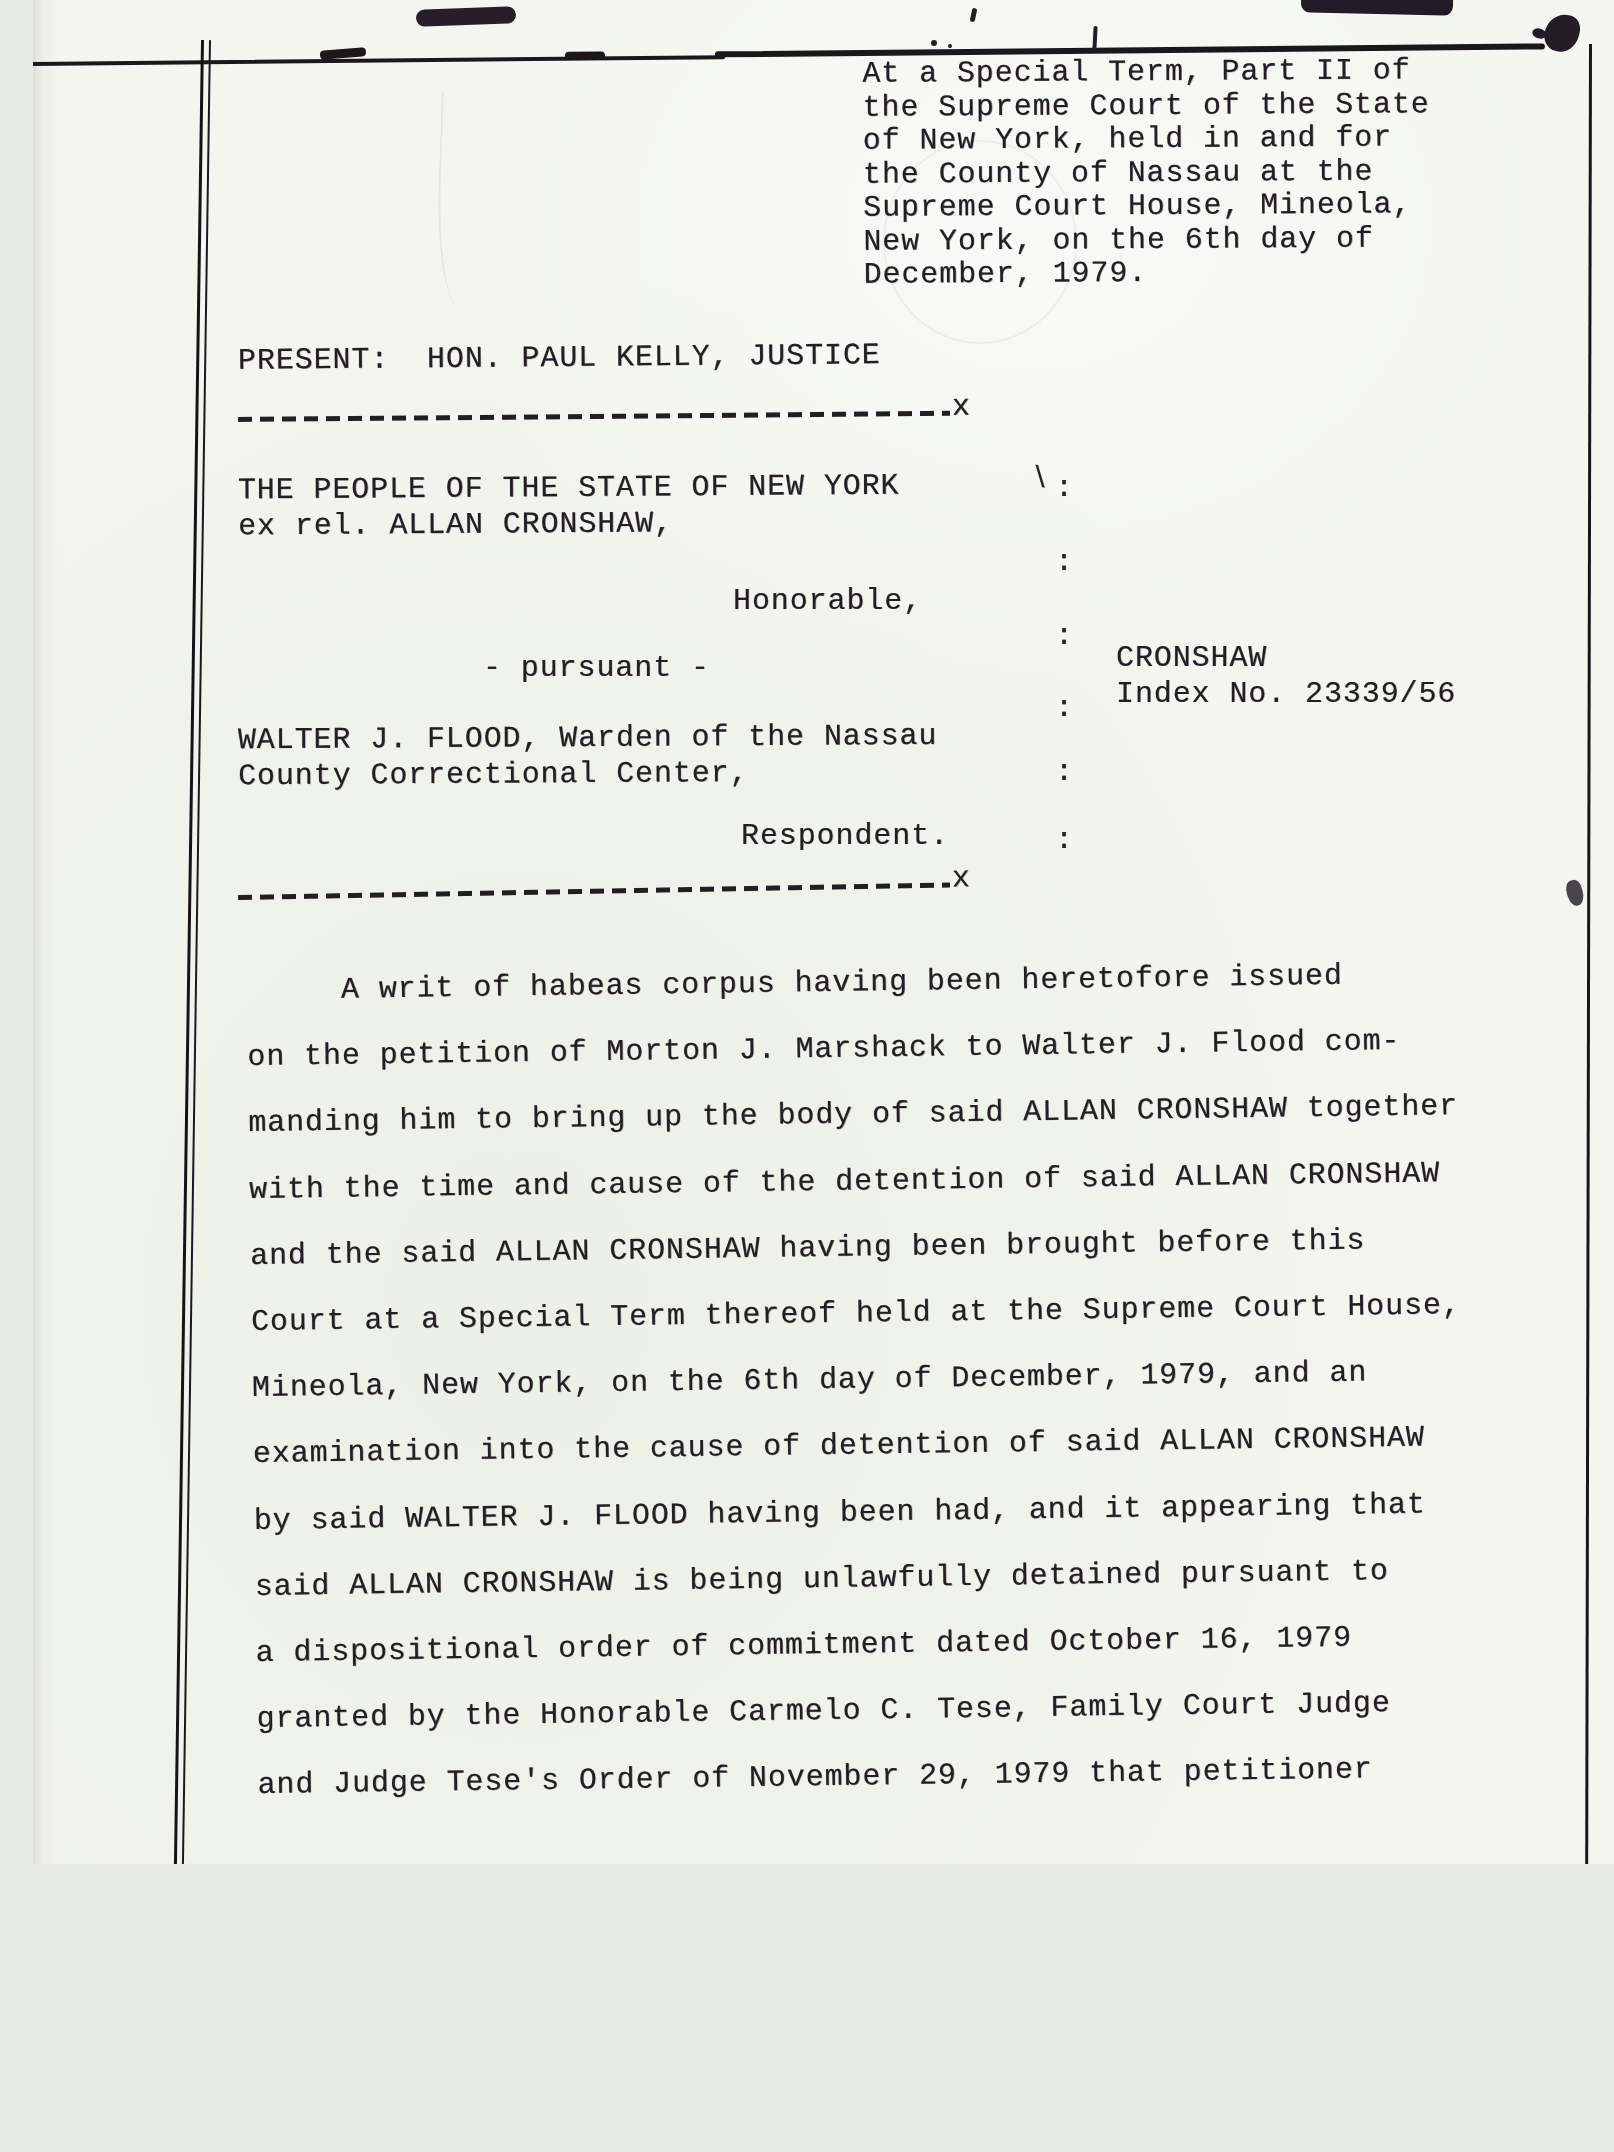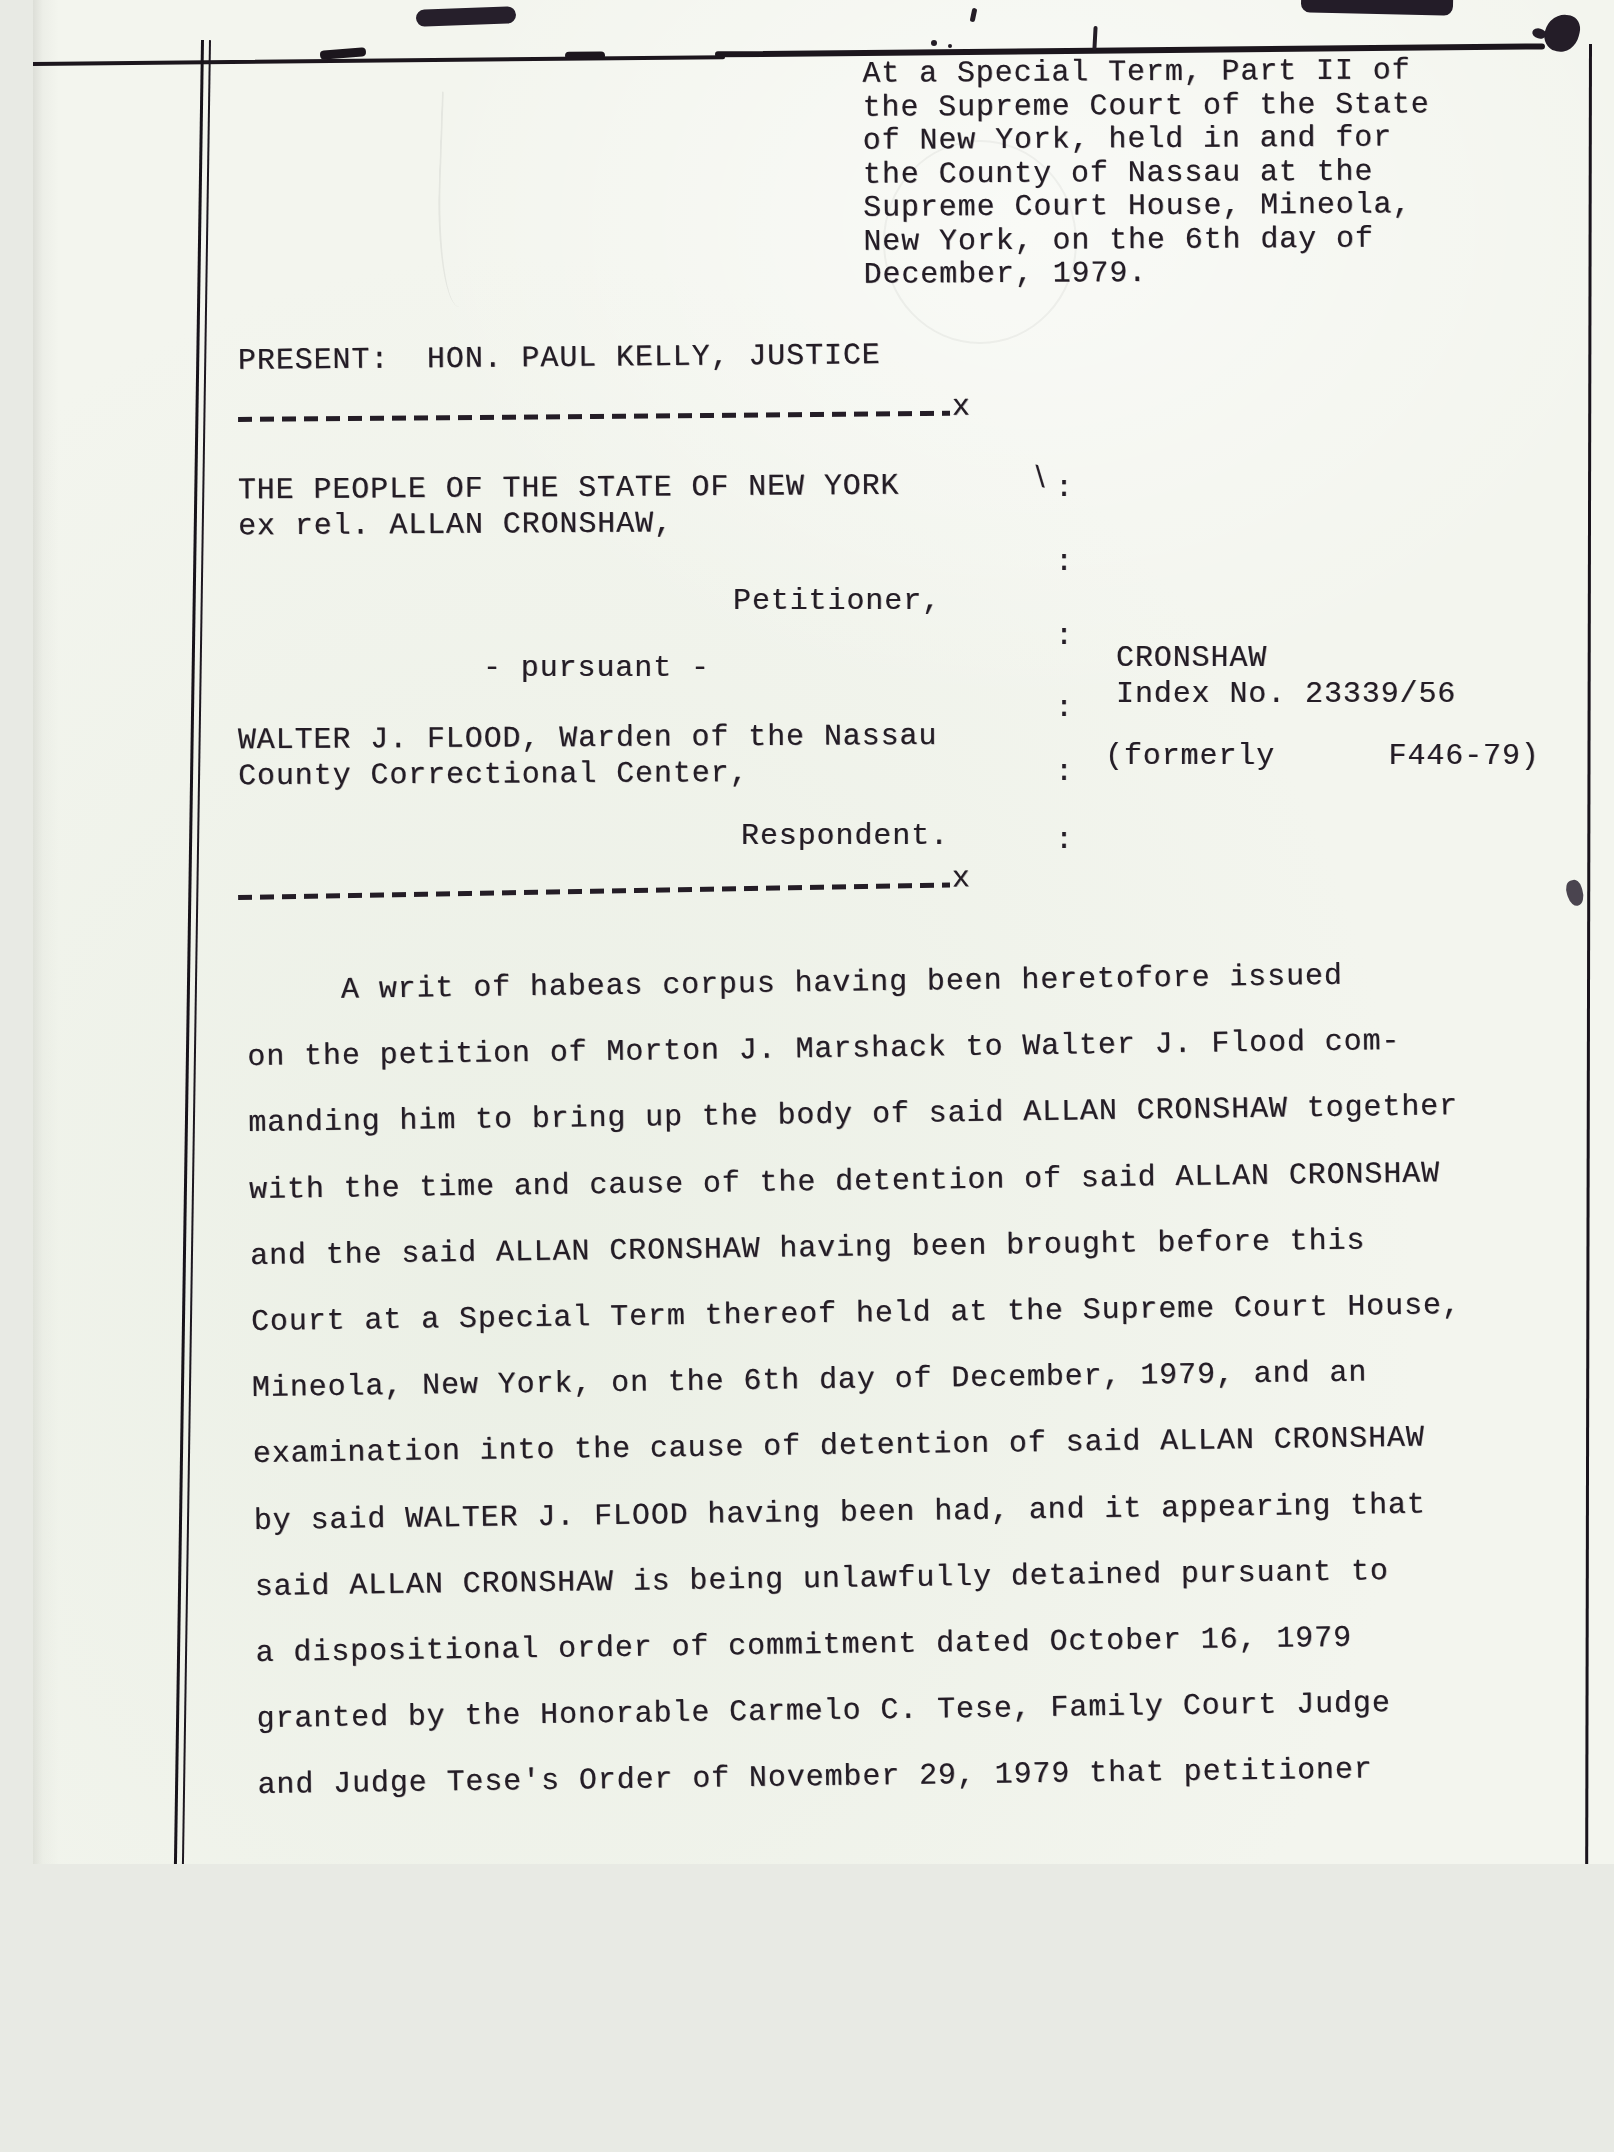--- a/index.html
+++ b/index.html
@@ -136,27 +136,26 @@
   <div class="type people-block"><div>THE PEOPLE OF THE STATE OF NEW YORK</div><div>ex rel. ALLAN CRONSHAW,</div></div>
   <span class="type stray-slash">\</span>
 
   <span class="type colon c1">:</span>
   <span class="type colon c2">:</span>
   <span class="type colon c3">:</span>
   <span class="type colon c4">:</span>
   <span class="type colon c5">:</span>
   <span class="type colon c6">:</span>
 
-  <div class="type petitioner-line">Petitioner,</div>
+  <div class="type petitioner-line">Honorable,</div>
 
   <div class="type against-line">- pursuant -</div>
 
   <div class="type judgment-line">CRONSHAW</div>
   <div class="type index-line">Index No. 23339/56</div>
-  <div class="type formerly-line">(formerly      F446-79)</div>
 
   <div class="type respondent-party"><div>WALTER J. FLOOD, Warden of the Nassau</div><div>County Correctional Center,</div></div>
   <div class="type respondent-label">Respondent.</div>
 
   <div class="ruling ruling2">
     <div class="dashes"></div>
     <span class="type endx" style="position:static">x</span>
   </div>
 
   <div class="type body-block"><div>     A writ of habeas corpus having been heretofore issued</div><div>on the petition of Morton J. Marshack to Walter J. Flood com-</div><div>manding him to bring up the body of said ALLAN CRONSHAW together</div><div>with the time and cause of the detention of said ALLAN CRONSHAW</div><div>and the said ALLAN CRONSHAW having been brought before this</div><div>Court at a Special Term thereof held at the Supreme Court House,</div><div>Mineola, New York, on the 6th day of December, 1979, and an</div><div>examination into the cause of detention of said ALLAN CRONSHAW</div><div>by said WALTER J. FLOOD having been had, and it appearing that</div><div>said ALLAN CRONSHAW is being unlawfully detained pursuant to</div><div>a dispositional order of commitment dated October 16, 1979</div><div>granted by the Honorable Carmelo C. Tese, Family Court Judge</div><div>and Judge Tese's Order of November 29, 1979 that petitioner</div></div>

